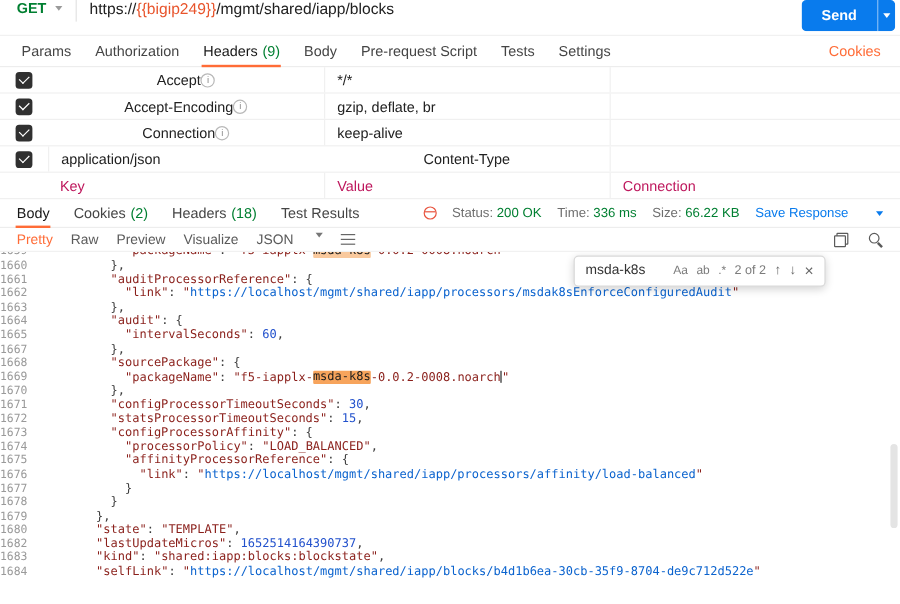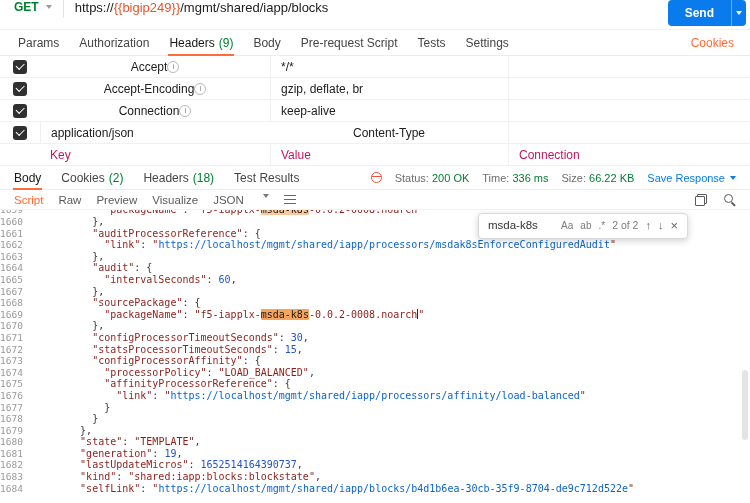--- a/index.html
+++ b/index.html
@@ -40,21 +40,21 @@
     font-size:8px;display:flex;align-items:center;justify-content:center;line-height:1}
   .ph{color:#be185d}
 
   
   .resp-bar{flex:0 0 24px;display:flex;align-items:stretch;border-bottom:1px solid #ededed;padding-left:4px}
   .resp-meta{margin-left:auto;display:flex;align-items:center;gap:13px;padding-right:14px;font-size:11px}
   .neticon{width:11px;height:11px;border:1.5px solid #e8543f;border-radius:50%;position:relative}
   .neticon::after{content:"";position:absolute;left:0;right:0;top:3.2px;height:1.2px;background:#e8543f}
   .mlabel{color:#6e6e6e}
   .mval{color:#007f31}
-  .save-resp{color:#097bed;display:flex;align-items:center;gap:5px}
+  .save-resp{color:#097bed;display:flex;align-items:center;gap:23px}
   .save-resp .tri{border-top-color:#097bed}
 
   
   .view-bar{flex:0 0 20px;display:flex;align-items:center;gap:15px;padding:0 14px;border-bottom:1px solid #f1f1f1;color:#5a5a5a;font-size:11.5px}
   .view-tab.active{color:#ff6c37}
   .fmt{display:flex;align-items:flex-start;gap:19px}
   .fmt .tri{border-top-color:#777}
   .wrapicon{width:12px;height:9px;border-top:1.5px solid #666;border-bottom:1.5px solid #666;position:relative}
   .wrapicon::before{content:"";position:absolute;left:0;top:2.6px;width:12px;height:1.5px;background:#666}
   .right-icons{margin-left:auto;display:flex;align-items:center;gap:16px}
@@ -240,21 +240,21 @@
       <span><span class="mlabel">Time:</span> <span class="mval">336 ms</span></span>
       <span><span class="mlabel">Size:</span> <span class="mval">66.22 KB</span></span>
       <span class="save-resp">
         <span>Save Response</span>
         <span class="tri"></span>
       </span>
     </div>
   </div>
 
   <div class="view-bar">
-    <span class="view-tab active">Script</span>
+    <span class="view-tab active">Pretty</span>
     <span class="view-tab">Raw</span>
     <span class="view-tab">Preview</span>
     <span class="view-tab">Visualize</span>
     <span class="fmt">
       <span>JSON</span>
       <span class="tri"></span>
     </span>
     <span class="wrapicon"></span>
     <span class="right-icons">
       <span class="copyicon"></span>
@@ -278,21 +278,20 @@
         <div class="code-line"><span class="ln">1671</span><span class="codetxt">      <span class="t-key">"configProcessorTimeoutSeconds"</span><span class="t-p">: </span><span class="t-num">30</span><span class="t-p">,</span></span></div>
         <div class="code-line"><span class="ln">1672</span><span class="codetxt">      <span class="t-key">"statsProcessorTimeoutSeconds"</span><span class="t-p">: </span><span class="t-num">15</span><span class="t-p">,</span></span></div>
         <div class="code-line"><span class="ln">1673</span><span class="codetxt">      <span class="t-key">"configProcessorAffinity"</span><span class="t-p">: {</span></span></div>
         <div class="code-line"><span class="ln">1674</span><span class="codetxt">        <span class="t-key">"processorPolicy"</span><span class="t-p">: </span><span class="t-str">"LOAD_BALANCED"</span><span class="t-p">,</span></span></div>
         <div class="code-line"><span class="ln">1675</span><span class="codetxt">        <span class="t-key">"affinityProcessorReference"</span><span class="t-p">: {</span></span></div>
         <div class="code-line"><span class="ln">1676</span><span class="codetxt">          <span class="t-key">"link"</span><span class="t-p">: </span><span class="t-str">"</span><span class="t-link">https://localhost/mgmt/shared/iapp/processors/affinity/load-balanced</span><span class="t-str">"</span></span></div>
         <div class="code-line"><span class="ln">1677</span><span class="codetxt">        <span class="t-p">}</span></span></div>
         <div class="code-line"><span class="ln">1678</span><span class="codetxt">      <span class="t-p">}</span></span></div>
         <div class="code-line"><span class="ln">1679</span><span class="codetxt">    <span class="t-p">},</span></span></div>
         <div class="code-line"><span class="ln">1680</span><span class="codetxt">    <span class="t-key">"state"</span><span class="t-p">: </span><span class="t-str">"TEMPLATE"</span><span class="t-p">,</span></span></div>
-        <div class="code-line"><span class="ln">1681</span><span class="codetxt">    <span class="t-key">"generation"</span><span class="t-p">: </span><span class="t-num">19</span><span class="t-p">,</span></span></div>
         <div class="code-line"><span class="ln">1682</span><span class="codetxt">    <span class="t-key">"lastUpdateMicros"</span><span class="t-p">: </span><span class="t-num">1652514164390737</span><span class="t-p">,</span></span></div>
         <div class="code-line"><span class="ln">1683</span><span class="codetxt">    <span class="t-key">"kind"</span><span class="t-p">: </span><span class="t-str">"shared:iapp:blocks:blockstate"</span><span class="t-p">,</span></span></div>
         <div class="code-line"><span class="ln">1684</span><span class="codetxt">    <span class="t-key">"selfLink"</span><span class="t-p">: </span><span class="t-str">"</span><span class="t-link">https://localhost/mgmt/shared/iapp/blocks/b4d1b6ea-30cb-35f9-8704-de9c712d522e</span><span class="t-str">"</span></span></div>
       </div>
 
     <div class="find">
       <span class="query">msda-k8s</span>
       <span class="opt">Aa</span>
       <span class="opt word">ab</span>
       <span class="opt">.*</span>

